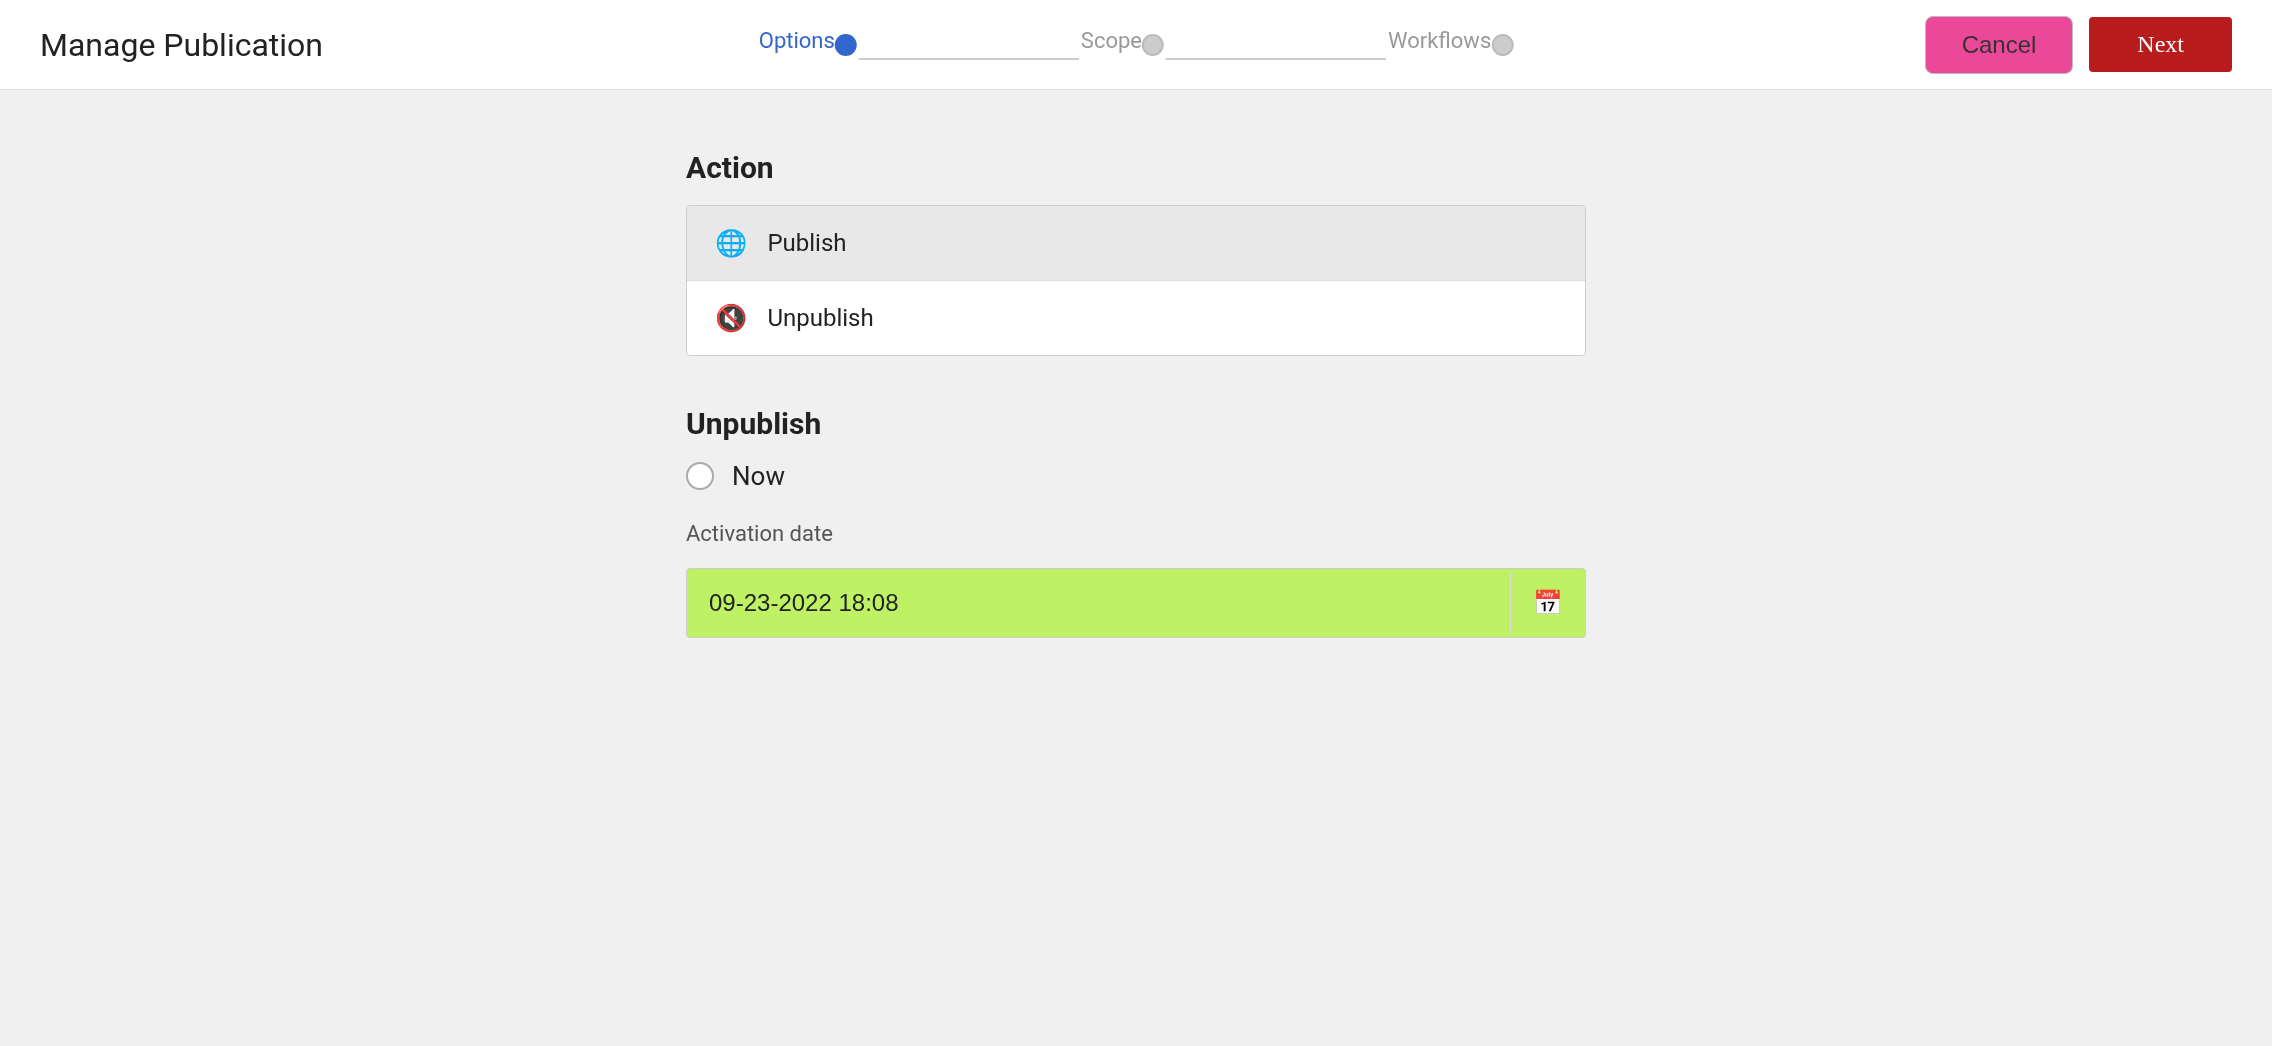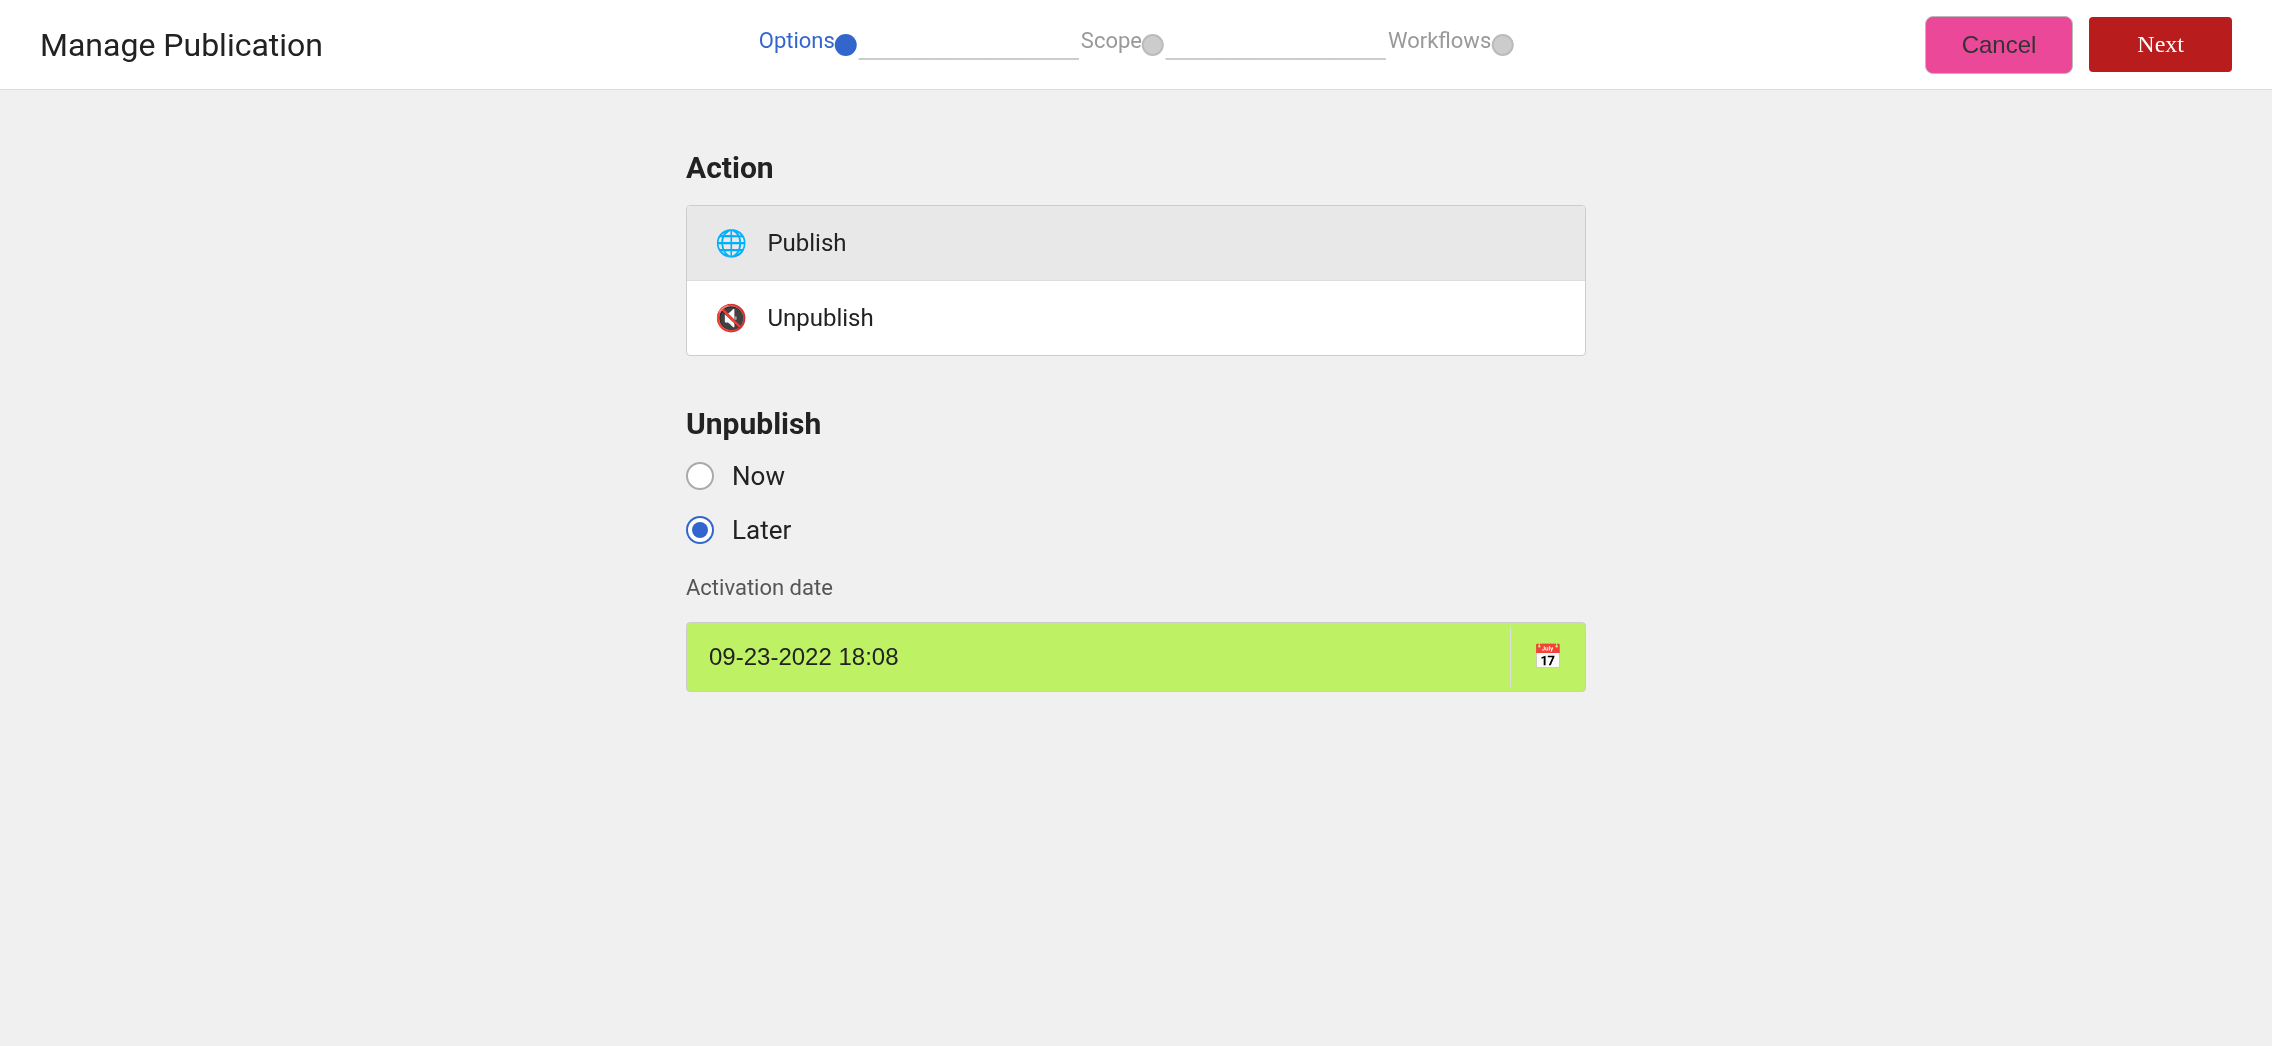--- a/index.html
+++ b/index.html
@@ -296,26 +296,20 @@
     <div class="scheduling-section">
       <div class="section-title">Unpublish</div>
 
       <div class="radio-group">
 
         <div class="radio-item">
           <div class="radio-outer"></div>
           <span class="radio-label">Now</span>
         </div>
 
-        <div class="radio-item">
-          <div class="radio-outer checked">
-            <div class="radio-inner"></div>
-          </div>
-          <span class="radio-label">Later</span>
-        </div>
       </div>
 
       <div class="activation-label">Activation date</div>
       <div class="date-input-row">
         <input type="text" class="date-input" value="09-23-2022 18:08" style="">
         <button class="calendar-btn">
           <span>📅</span>
         </button>
       </div>
     </div>

